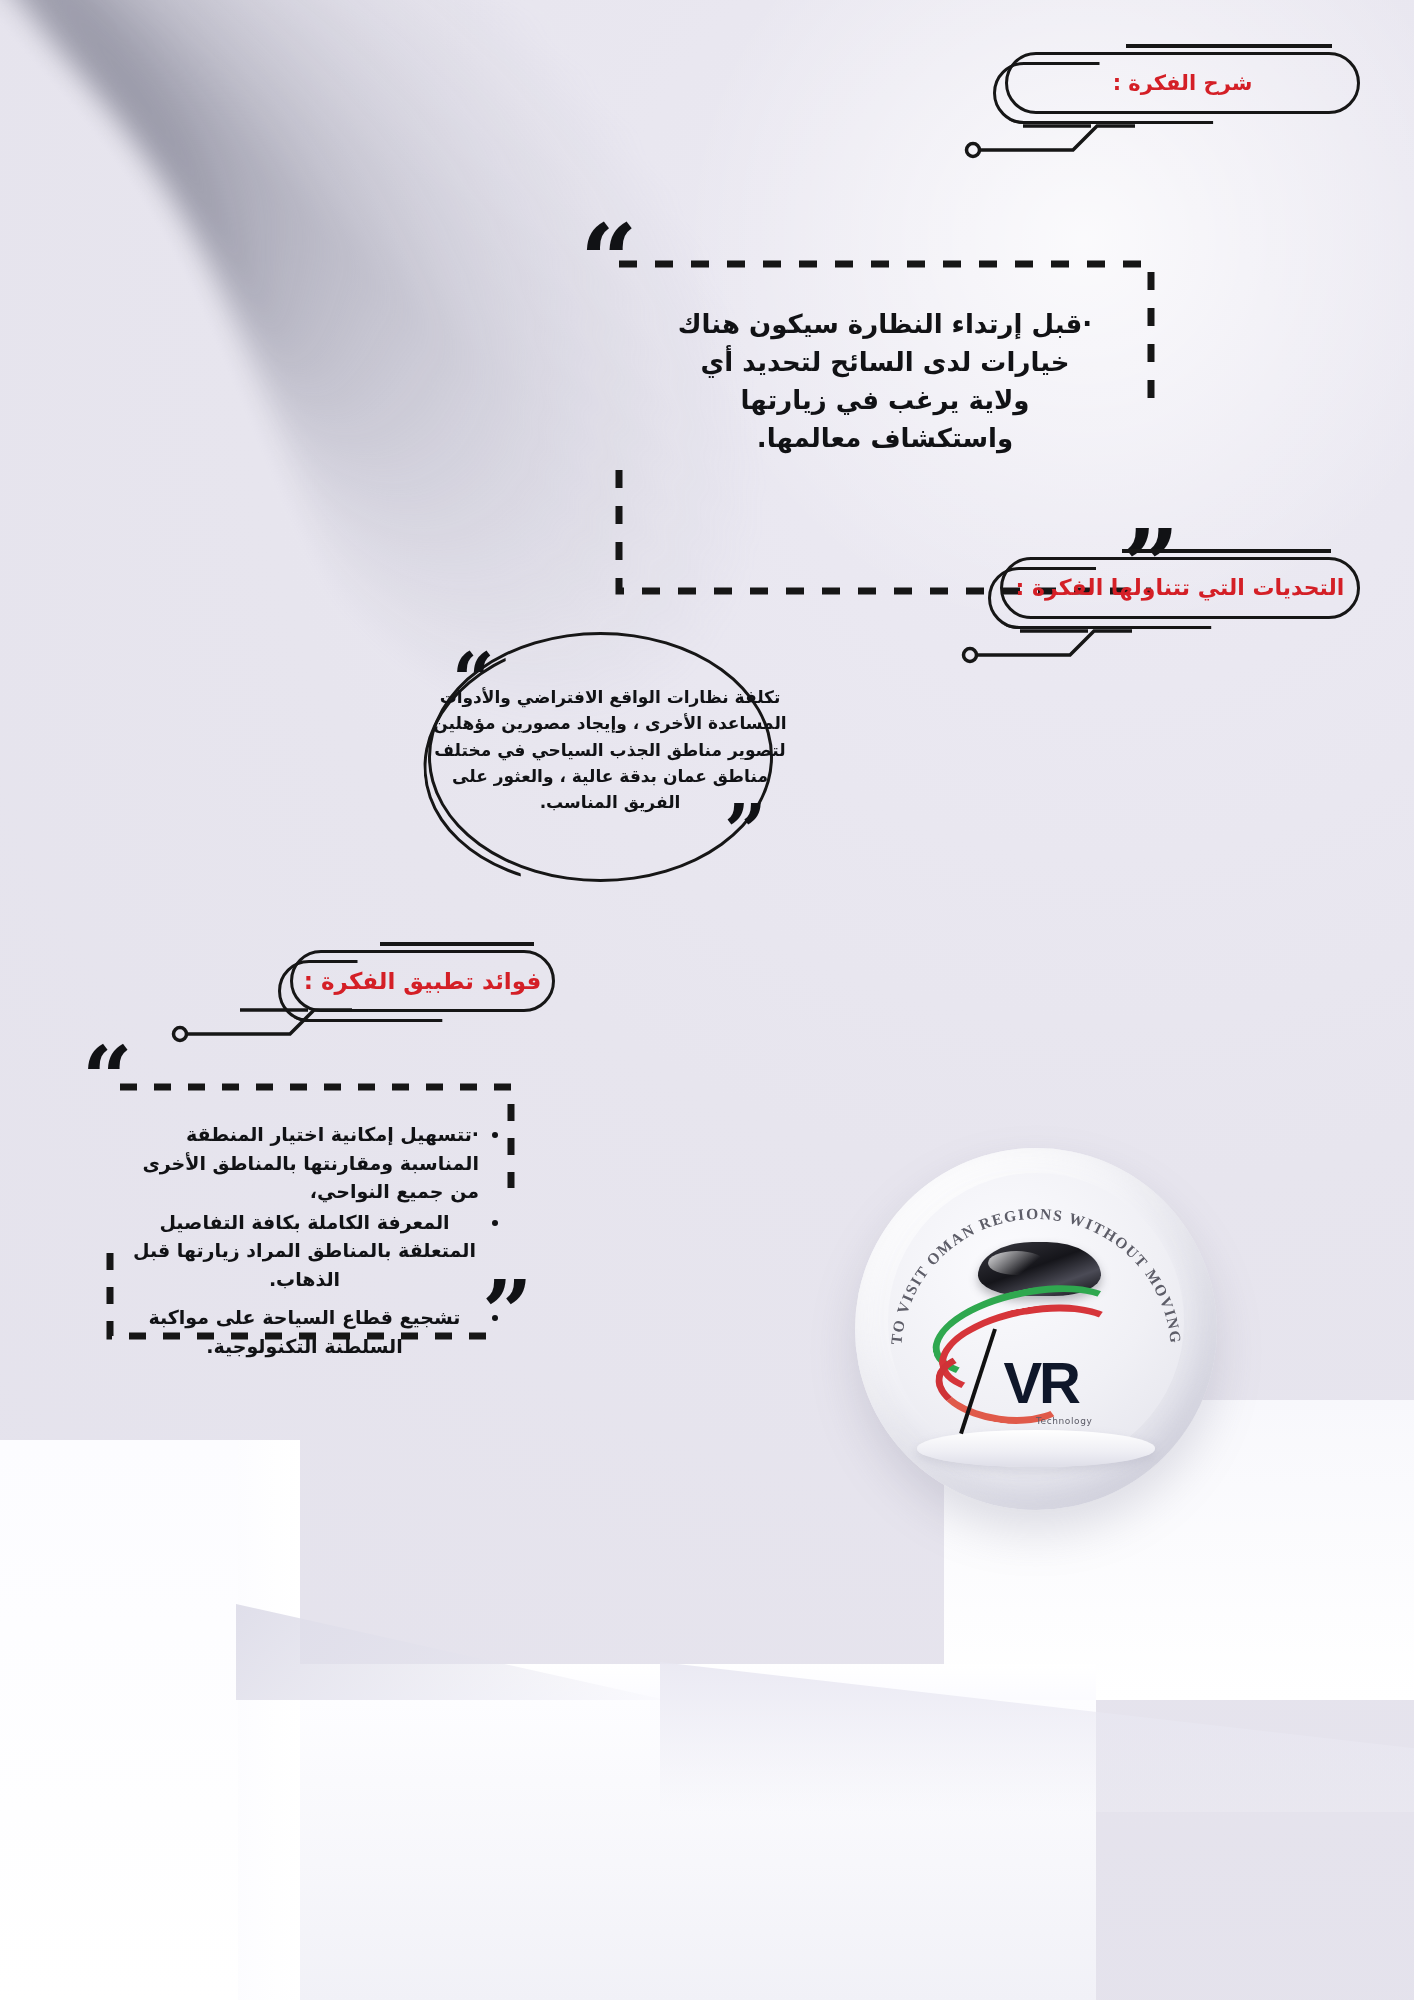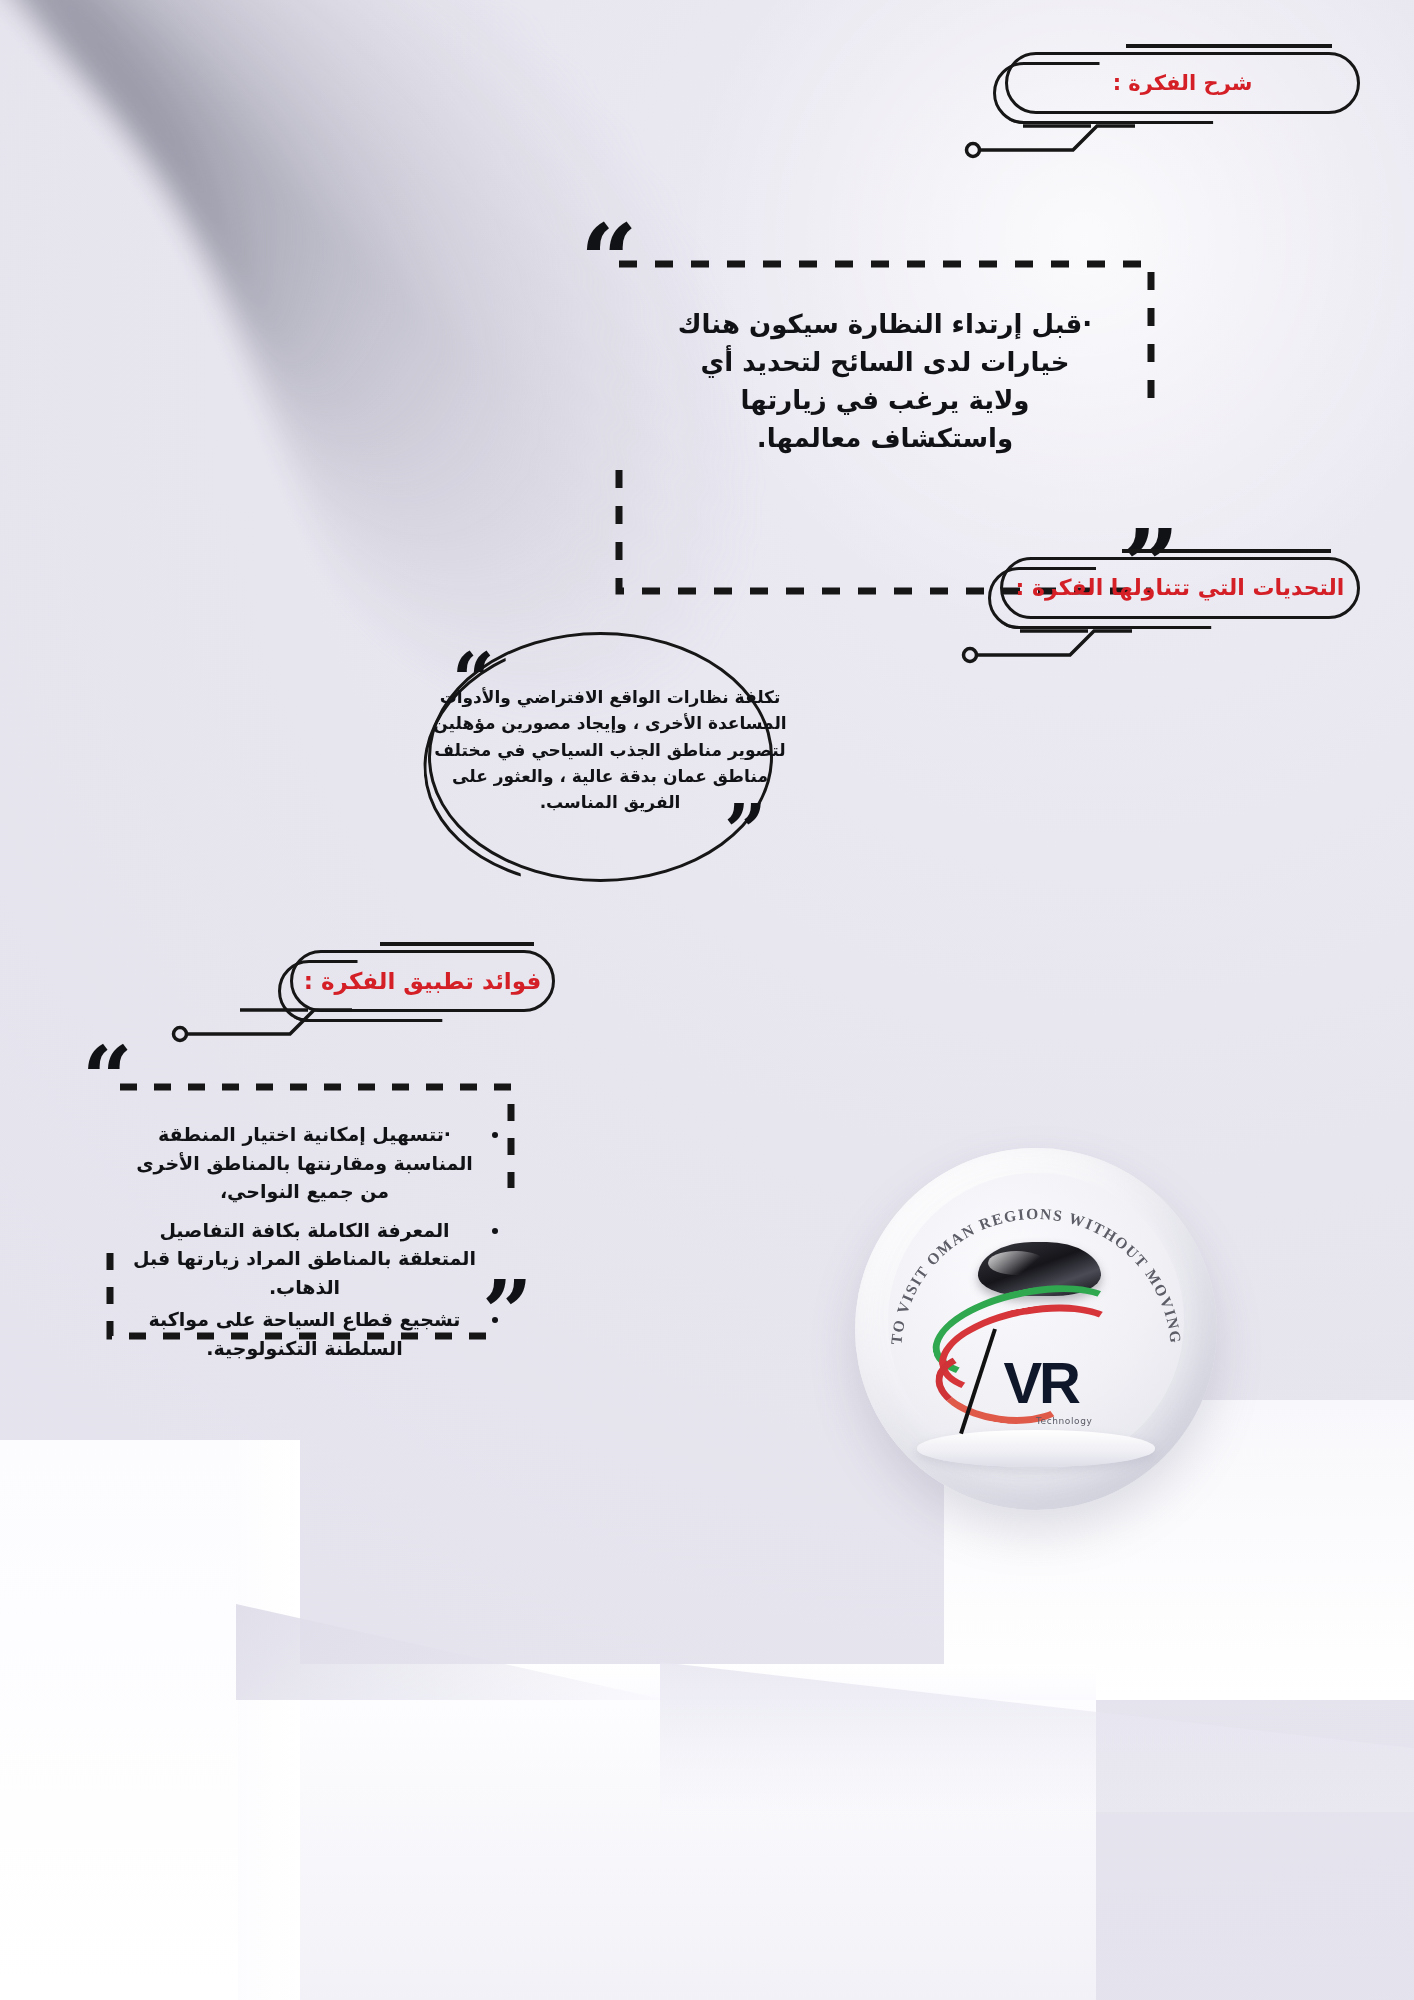--- a/index.html
+++ b/index.html
@@ -346,22 +346,22 @@
 </div>
 
 <div class="qblock" id="q3" style="left:100px;top:1078px;width:425px;height:268px;">
   <svg width="425" height="268" viewBox="0 0 425 268" style="position:absolute;left:0;top:0;">
     <path d="M20 9 H411 V110" fill="none" stroke="#161616" stroke-width="7" stroke-linecap="butt" stroke-dasharray="17 17"></path>
     <path d="M10 175 V258 H400" fill="none" stroke="#161616" stroke-width="7" stroke-linecap="butt" stroke-dasharray="17 17"></path>
   </svg>
   <span class="mark" style="left:-18px;top:-44px;font-size:88px;">“</span>
   <span class="mark" style="left:382px;top:190px;font-size:88px;">”</span>
   <ul class="qbody" style="margin:0;padding:42px 46px 0 30px;font-size:19px;line-height:1.5;list-style:disc;list-style-position:outside;">
-    <li style="margin-bottom:10px;">·تتسهيل إمكانية اختيار المنطقة المناسبة ومقارنتها بالمناطق الأخرى من جميع النواحي،</li>
-    <li style="margin-bottom:4px;">المعرفة الكاملة بكافة التفاصيل المتعلقة بالمناطق المراد زيارتها قبل الذهاب.</li>
+    <li style="margin-bottom:2px;text-align:right;">·تتسهيل إمكانية اختيار المنطقة المناسبة ومقارنتها بالمناطق الأخرى من جميع النواحي،</li>
+    <li style="margin-bottom:10px;">المعرفة الكاملة بكافة التفاصيل المتعلقة بالمناطق المراد زيارتها قبل الذهاب.</li>
     <li>تشجيع قطاع السياحة على مواكبة السلطنة التكنولوجية.</li>
   </ul>
 </div>
 
 <div id="badge" style="left:855px;top:1148px;width:362px;height:362px;">
   <div class="disc"></div>
   <div class="inner"></div>
   <svg class="arc-text" viewBox="0 0 362 362">
     <defs>
       <path id="arcpath" d="M 46 206 A 135 135 0 0 1 316 206" fill="none"></path>

